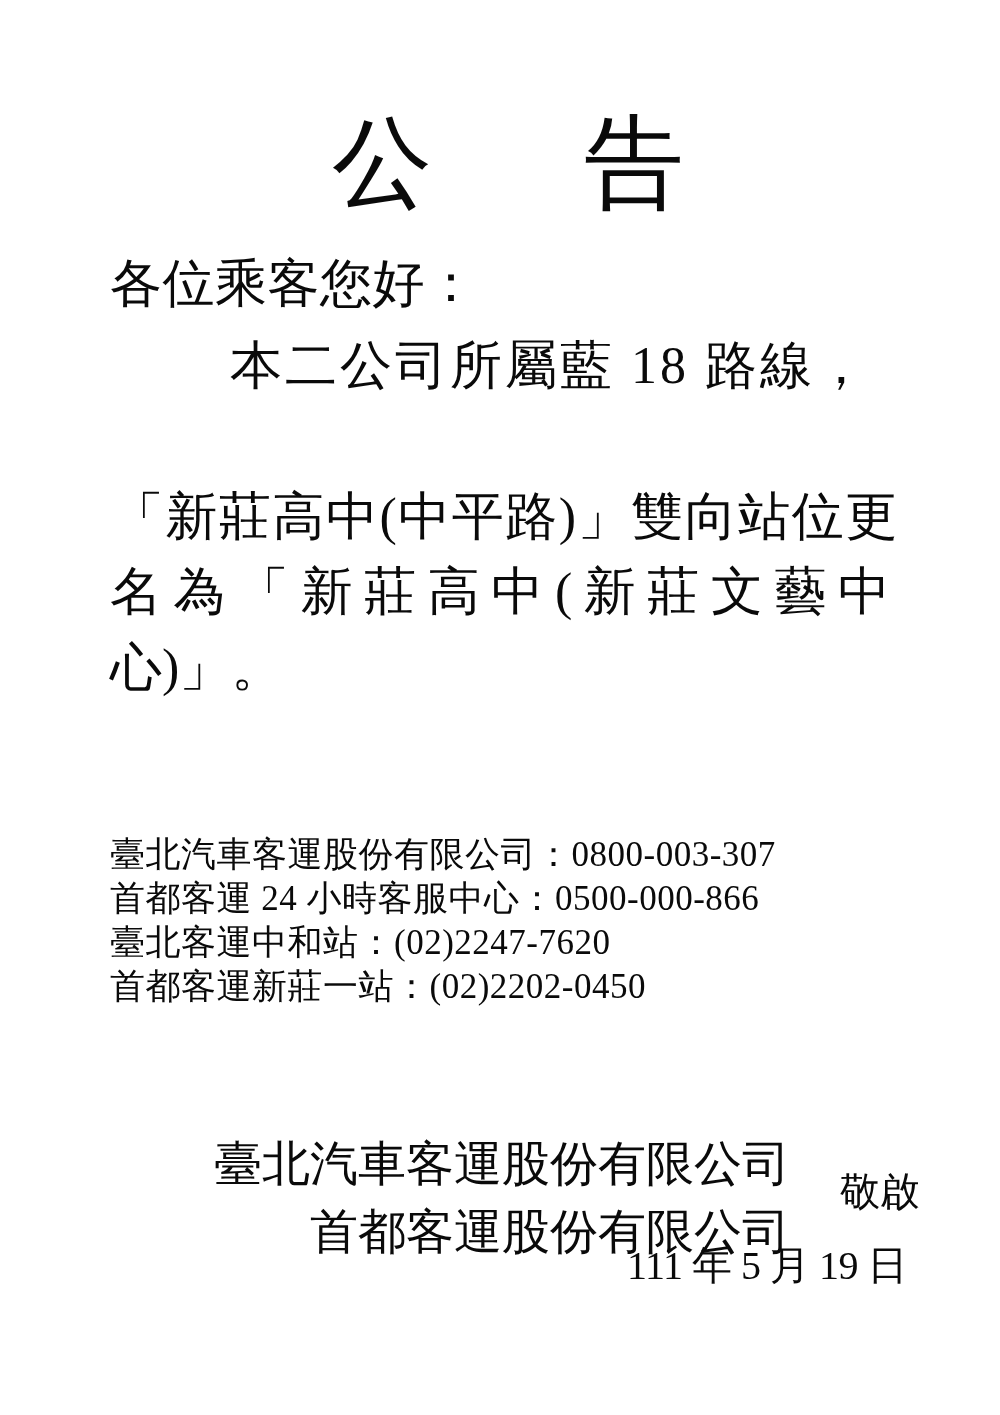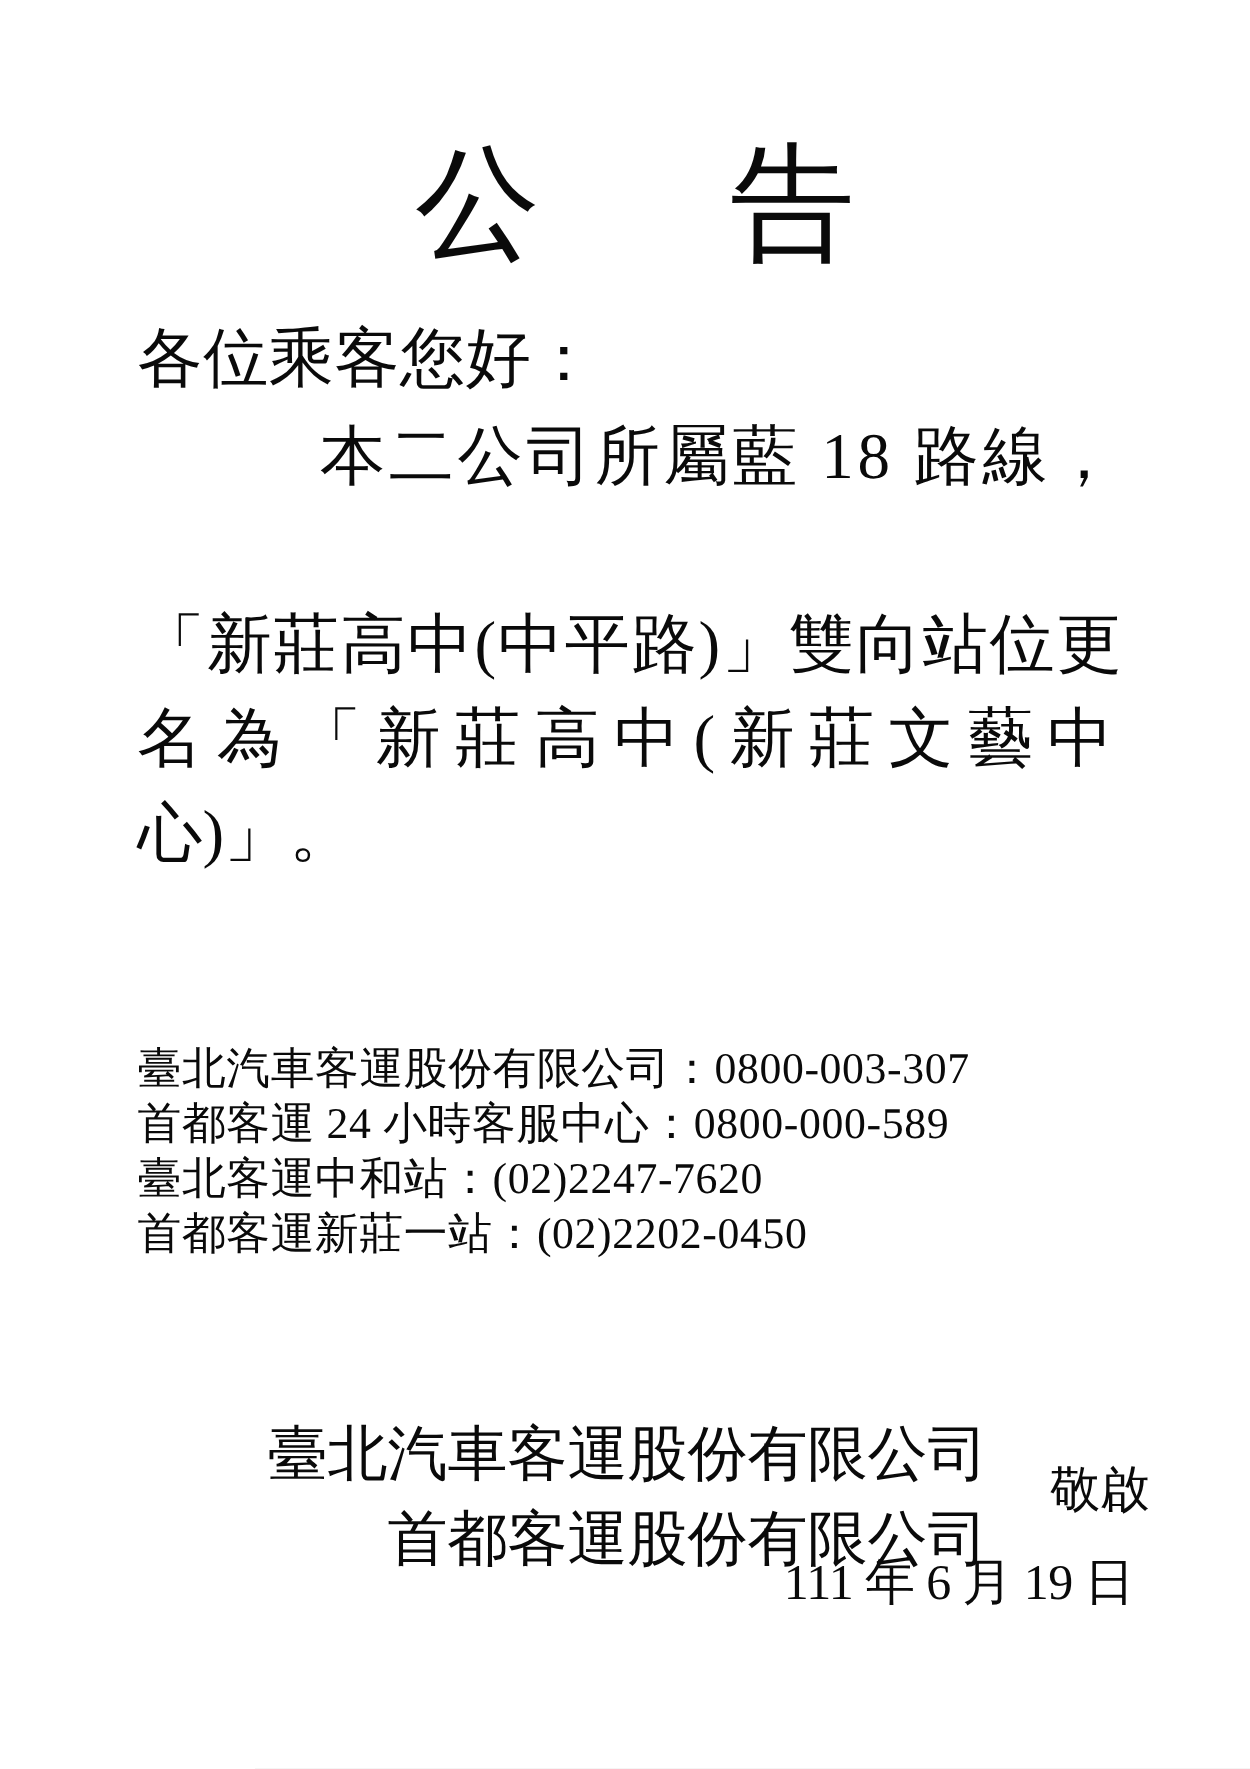--- a/index.html
+++ b/index.html
@@ -17,22 +17,22 @@
   
   .title{
     position:absolute;top:114px;left:0;right:0;
     display:flex;justify-content:center;gap:152px;
     font-size:100px;line-height:1;
     transform:translateX(8px);
   }
 
   
   .body-line{font-size:52px;}
-  .l1{top:262px;left:110px;letter-spacing:0.5px;}
-  .l2{top:340px;left:230px;letter-spacing:3px;margin-left:26px;}
+  .l1{top:262px;left:110px;letter-spacing:0.5px;font-family:Liberation Mono, monospace;}
+  .l2{top:340px;left:230px;letter-spacing:3px;}
   .l3{top:416px;left:110px;letter-spacing:1px;}
   .l4{top:491px;left:112px;letter-spacing:1.5px;}
   .l5{
     top:566px;left:110px;width:780px;
     white-space:normal;
     text-align:justify;
     text-align-last:justify;
     text-justify:inter-character;
   }
   .l6{top:642px;left:110px;}
@@ -76,23 +76,23 @@
 
 
   <div class="abs body-line l4">「新莊高中(中平路)」雙向站位更</div>
 
   <div class="abs body-line l5">名為「新莊高中(新莊文藝中</div>
 
   <div class="abs body-line l6">心)」。</div>
 
   <div class="contacts">
     <div class="contact-line">臺北汽車客運股份有限公司：0800-003-307</div>
-    <div class="contact-line">首都客運 24 小時客服中心：0800-000-589</div>
+    <div class="contact-line">首都客運 24 小時客服中心：0500-000-866</div>
     <div class="contact-line">臺北客運中和站：(02)2247-7620</div>
     <div class="contact-line">首都客運新莊一站：(02)2202-0450</div>
   </div>
 
   <div class="sig-company sig1 abs">臺北汽車客運股份有限公司</div>
   <div class="sig-company sig2 abs">首都客運股份有限公司</div>
   <div class="abs closing">敬啟</div>
-  <div class="abs sig-date">111 年 6 月 19 日</div>
+  <div class="abs sig-date">111 年 5 月 19 日</div>
 
 </div>
 
 </body></html>

